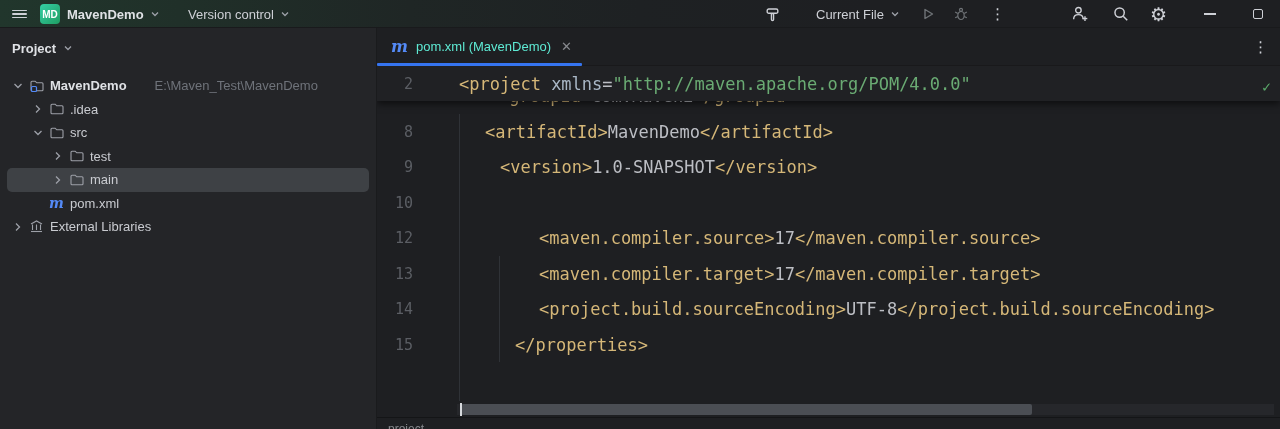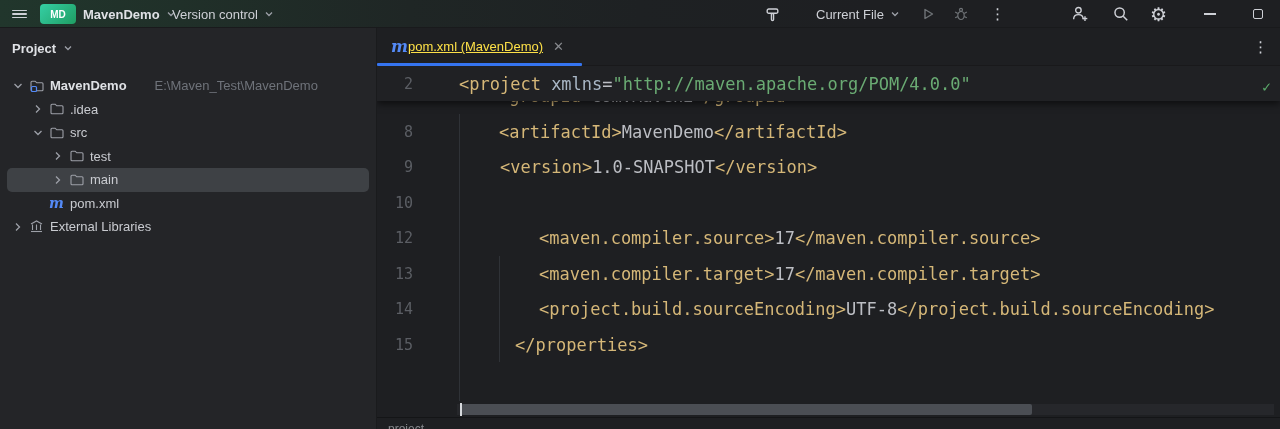--- a/index.html
+++ b/index.html
@@ -8,21 +8,21 @@
 
   .window { width:1280px; height:429px; display:flex; flex-direction:column; background:#1e1f22; }
 
   
   .titlebar { position:relative; height:28px; flex:0 0 28px;
     background:linear-gradient(90deg,#21362c 0%,#203029 14%,#1f2625 32%,#1e2123 50%,#1e1f22 68%);
     border-bottom:1px solid #191a1c; }
   .tb { position:absolute; top:0; height:28px; display:flex; align-items:center; }
   .tb-btn { cursor:default; }
   .hamburger span { display:block; width:15px; height:1.6px; background:#ced0d6; margin:2.1px 0; border-radius:1px; }
-  .proj-badge { width:36px; height:20px; border-radius:4px; background:linear-gradient(135deg,#35cfa5,#1f9e63);
+  .proj-badge { width:20px; height:20px; border-radius:4px; background:linear-gradient(135deg,#35cfa5,#1f9e63);
     color:#fff; font-size:10px; font-weight:bold; display:flex; align-items:center; justify-content:center; }
   .tb-label { color:#dfe1e5; margin:0 5px 0 7px; }
   .tb-label.bold { font-weight:600; }
   .chev { display:inline-block; }
   .gear-wrap { position:relative; font-size:19px; color:#ced0d6; line-height:1; }
   .kebab { font-size:15px; color:#ced0d6; letter-spacing:0; }
   .min-glyph { width:12px; height:1.6px; background:#ced0d6; }
   .max-glyph { width:10px; height:10px; border:1.6px solid #ced0d6; border-radius:2px; }
 
   
@@ -40,21 +40,21 @@
   .t-label { color:#c9cbd0; }
   .t-label.bold { font-weight:700; color:#dfe1e5; }
   .t-path { color:#6f737a; margin-left:8px;padding-left:20px; }
   .maven-m { color:#548af7; font-family:"DejaVu Serif", serif; font-style:italic; font-weight:700; font-size:14px; line-height:1; }
   .scr-dot { position:absolute; top:1px; right:0px; width:6px; height:6px; border-radius:50%; background:#3574f0; }
 
   
   .editor { flex:1; display:flex; flex-direction:column; background:#1e1f22; min-width:0; position:relative; }
   .tabbar { height:38px; flex:0 0 38px; position:relative; display:flex; align-items:stretch; border-bottom:1px solid #19191b; }
   .tab { display:flex; align-items:center; padding:0 10px 0 14px; position:relative; }
-  .tab-label { color:#fde047; margin:0 10px 0 0;text-decoration:underline; }
+  .tab-label { color:#5eead4; margin:0 10px 0 8px; }
   .tab-close { color:#87898e; font-size:13px; }
   .tab-underline { position:absolute; left:0; bottom:-1px; height:3px; background:#3574f0; border-radius:1px; }
   .tab-kebab { position:absolute; right:12px; top:0; height:100%; display:flex; align-items:center; }
 
   .code-area { flex:1; position:relative; overflow:hidden; font-family:"DejaVu Sans Mono", monospace; font-size:17px; }
   .code-line { display:flex; height:35.5px; align-items:center; white-space:pre; }
   .gutter { width:82px; flex:0 0 82px; text-align:right; padding-right:46px; color:#5b5e64; font-size:15px; }
   .sticky { height:35px; background:#202124; box-shadow:0 3px 7px rgba(0,0,0,0.55); position:relative; z-index:3; }
   .partial { height:13px; overflow:hidden; }
   .partial .inner { display:flex; align-items:center; height:35px; margin-top:-23px; white-space:pre; }
@@ -90,21 +90,21 @@
       </div>
     <div class="tb" style="left:40px;">
       <div class="proj-badge">MD</div>
       <span class="tb-label bold">MavenDemo</span>
       <span class="chev">
           <svg width="12" height="12" viewBox="0 0 12 12">
             <polyline points="3,4.5 6,7.5 9,4.5" fill="none" stroke="#9da0a8" stroke-width="1.3"></polyline>
           </svg>
         </span>
     </div>
-    <div class="tb" style="left:172px;">
+    <div class="tb" style="left:188px;">
       <span class="tb-label" style="color:#ced0d6;margin-left:0;">Version control</span>
       <span class="chev">
           <svg width="12" height="12" viewBox="0 0 12 12">
             <polyline points="3,4.5 6,7.5 9,4.5" fill="none" stroke="#9da0a8" stroke-width="1.3"></polyline>
           </svg>
         </span>
     </div>
 
     <div class="tb tb-btn" style="left:764px;">
       <svg width="17" height="17" viewBox="0 0 16 16">
@@ -283,21 +283,21 @@
 
       <div class="code-area" id="code-area">
         <div class="check">✓</div>
         <div class="guide" style="left:82px; top:48px; bottom:2px;"></div>
         <div class="guide" style="left:122px; top:190px; height:106px;"></div>
         <div id="code-rows">
             <div class="code-line sticky"><span class="gutter">2</span><span style="padding-left: 0px;"><span class="c-tag">&lt;project </span><span class="c-attr">xmlns</span><span class="c-plain">=</span><span class="c-str">"http://maven.apache.org/POM/4.0.0"</span></span></div>
             <div class="partial">
               <div class="inner"><span class="gutter"></span><span style="padding-left: 40px;"><span class="c-tag">&lt;groupId&gt;</span><span class="c-plain">com.Maven2</span><span class="c-tag">&lt;/groupId&gt;</span></span></div>
             </div>
-            <div class="code-line "><span class="gutter">8</span><span style="padding-left: 40px;"><span class="c-tag">&lt;artifactId&gt;</span><span class="c-plain">MavenDemo</span><span class="c-tag">&lt;/artifactId&gt;</span></span></div>
+            <div class="code-line "><span class="gutter">8</span><span style="padding-left: 26px;"><span class="c-tag">&lt;artifactId&gt;</span><span class="c-plain">MavenDemo</span><span class="c-tag">&lt;/artifactId&gt;</span></span></div>
             <div class="code-line "><span class="gutter">9</span><span style="padding-left: 41px;"><span class="c-tag">&lt;version&gt;</span><span class="c-plain">1.0-SNAPSHOT</span><span class="c-tag">&lt;/version&gt;</span></span></div>
             <div class="code-line "><span class="gutter">10</span><span style="padding-left: 0px;"></span></div>
             <div class="code-line "><span class="gutter">12</span><span style="padding-left: 80px;"><span class="c-tag">&lt;maven.compiler.source&gt;</span><span class="c-plain">17</span><span class="c-tag">&lt;/maven.compiler.source&gt;</span></span></div>
             <div class="code-line "><span class="gutter">13</span><span style="padding-left: 80px;"><span class="c-tag">&lt;maven.compiler.target&gt;</span><span class="c-plain">17</span><span class="c-tag">&lt;/maven.compiler.target&gt;</span></span></div>
             <div class="code-line "><span class="gutter">14</span><span style="padding-left: 80px;"><span class="c-tag">&lt;project.build.sourceEncoding&gt;</span><span class="c-plain">UTF-8</span><span class="c-tag">&lt;/project.build.sourceEncoding&gt;</span></span></div>
             <div class="code-line "><span class="gutter">15</span><span style="padding-left: 56px;"><span class="c-tag">&lt;/properties&gt;</span></span></div>
           </div>
       </div>
 
       <div class="hscroll">

